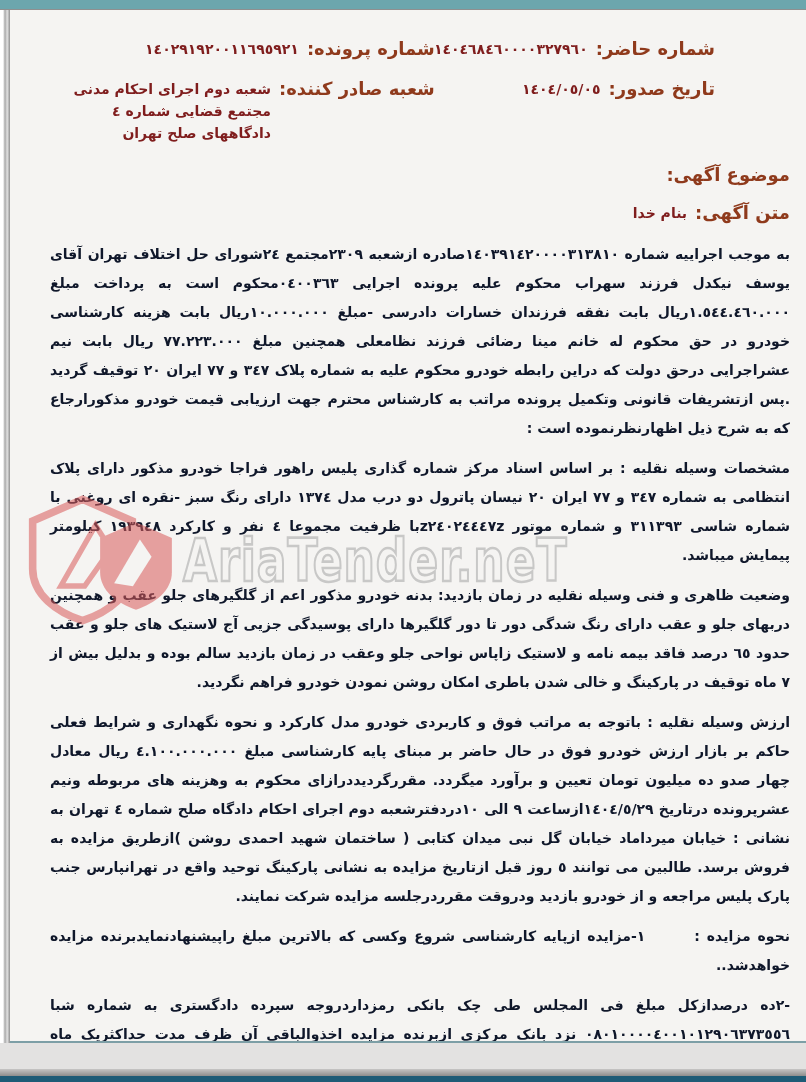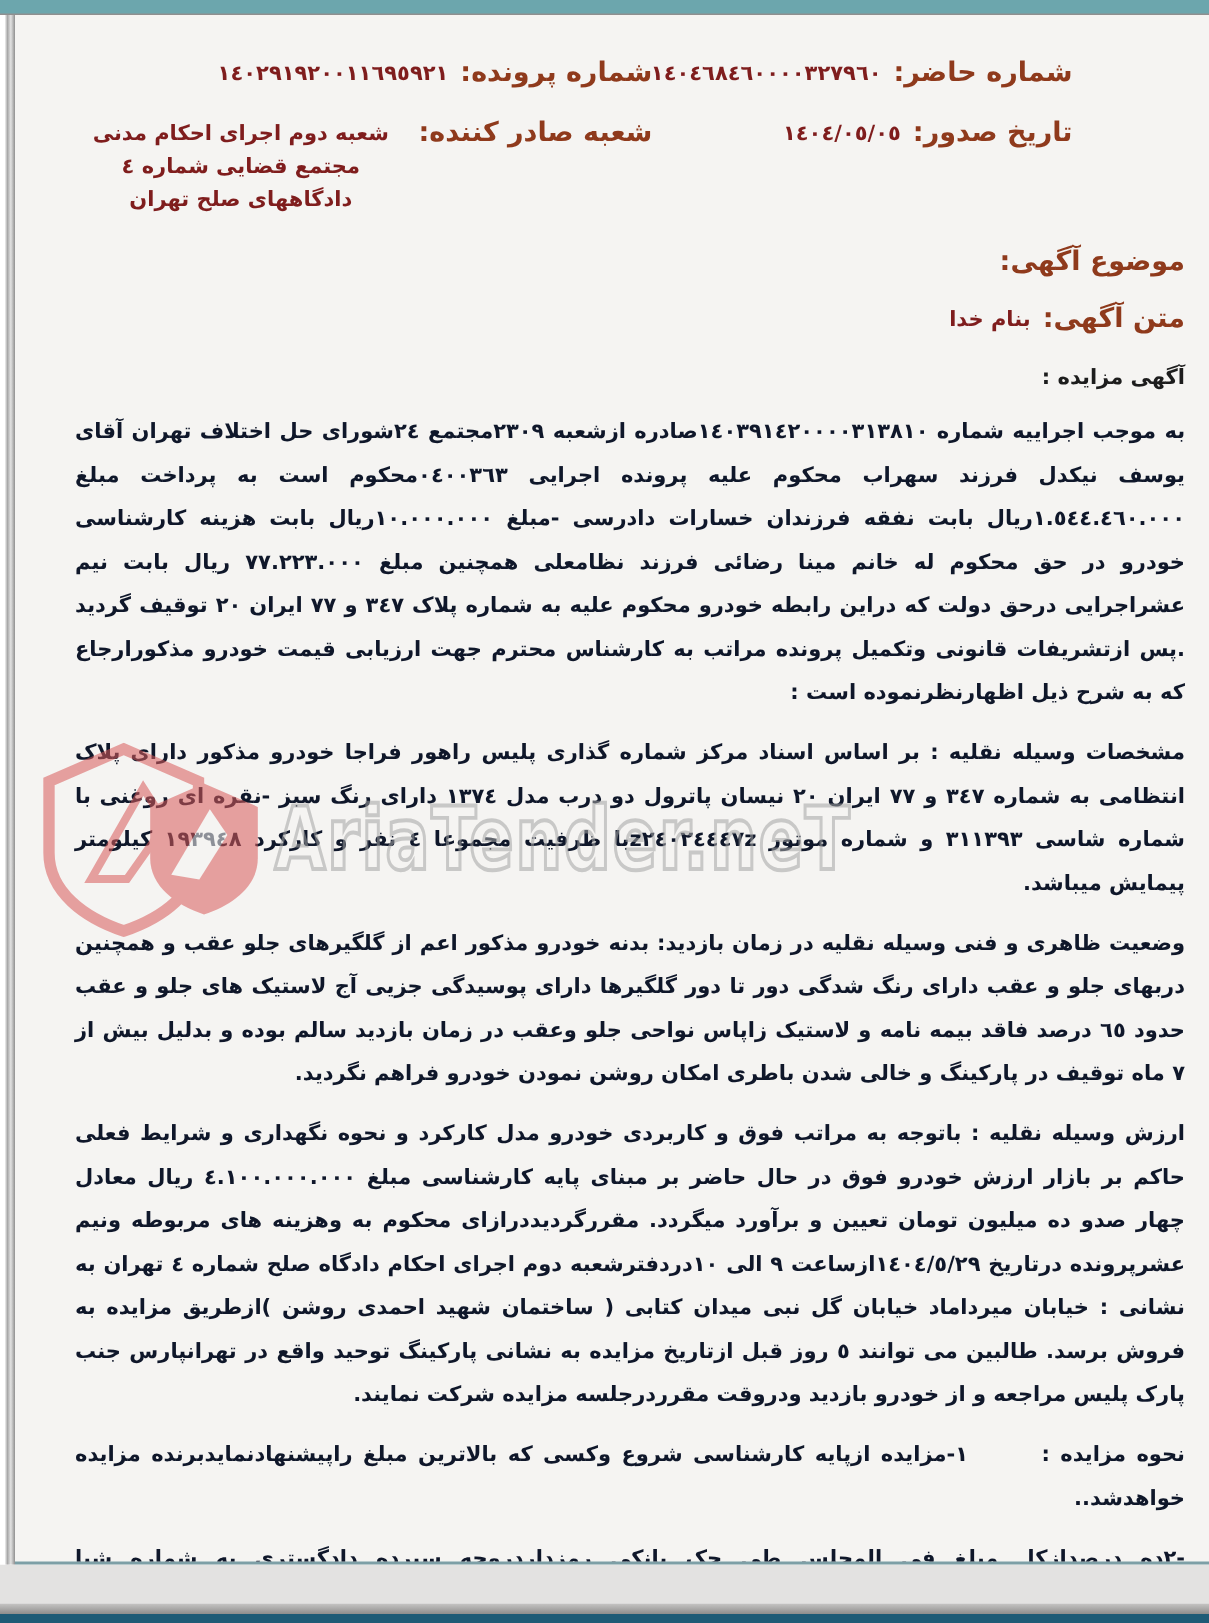--- a/index.html
+++ b/index.html
@@ -37,21 +37,21 @@
     margin-bottom:20px;
   }
   .cell{display:flex;gap:8px;align-items:flex-start;line-height:22px;}
   .cell.col-right{padding-left:0;padding-right:75px;}
   .lbl{
     color:#8f3a1c;font-weight:bold;font-size:18px;white-space:nowrap;
   }
   .val{
     color:#7f1d1d;font-weight:bold;font-size:14px;
   }
-  .val.center-wrap{flex:1;text-align:center;}
+  .val.center-wrap{flex:1;}
   .meta-row{display:flex;gap:8px;margin-bottom:16px;line-height:22px;}
   .doc-title{
     font-size:14px;font-weight:bold;color:#1d1d1d;
     margin:20px 0 14px 0;
   }
   .doc-body p{
     margin:0 0 11px 0;
     font-size:14px;font-weight:bold;color:#0f172a;
     line-height:29px;
     text-align:justify;
@@ -107,21 +107,20 @@
 
     <div class="meta-row">
       <span class="lbl">موضوع آگهی:</span>
     </div>
 
     <div class="meta-row">
       <span class="lbl">متن آگهی:</span>
       <span class="val">بنام خدا</span>
     </div>
 
-    <div class="doc-title">آگهی مزایده :</div>
 
     <div class="doc-body">
       <p>به موجب اجراییه شماره ١٤٠٣٩١٤٢٠٠٠٠٣١٣٨١٠صادره ازشعبه ٢٣٠٩مجتمع ٢٤شورای حل اختلاف تهران آقای یوسف نیکدل فرزند سهراب محکوم علیه پرونده اجرایی ٠٤٠٠٣٦٣محکوم است به پرداخت مبلغ ١.٥٤٤.٤٦٠.٠٠٠ریال بابت نفقه فرزندان خسارات دادرسی -مبلغ ١٠.٠٠٠.٠٠٠ریال بابت هزینه کارشناسی خودرو در حق  محکوم له خانم مینا رضائی  فرزند نظامعلی همچنین مبلغ ٧٧.٢٢٣.٠٠٠ ریال بابت نیم عشراجرایی درحق دولت که دراین رابطه خودرو محکوم علیه به شماره پلاک ٣٤٧ و ٧٧ ایران ٢٠ توقیف گردید .پس ازتشریفات قانونی وتکمیل پرونده مراتب به کارشناس محترم جهت ارزیابی قیمت خودرو مذکورارجاع که به شرح ذیل اظهارنظرنموده است :</p>
       <p>مشخصات وسیله نقلیه : بر اساس اسناد مرکز شماره گذاری پلیس راهور فراجا خودرو مذکور دارای پلاک انتظامی به شماره ٣٤٧ و ٧٧ ایران ٢٠ نیسان پاترول دو درب مدل ١٣٧٤ دارای رنگ سبز -نقره ای روغنی با شماره شاسی ٣١١٣٩٣ و شماره موتور  z٢٤٠٢٤٤٤٧zبا ظرفیت مجموعا ٤ نفر و کارکرد ١٩٣٩٤٨ کیلومتر پیمایش میباشد.</p>
       <p>وضعیت ظاهری و فنی وسیله نقلیه در زمان بازدید: بدنه خودرو مذکور اعم از گلگیرهای جلو عقب و همچنین دربهای جلو و عقب دارای رنگ شدگی دور تا دور گلگیرها دارای پوسیدگی جزیی آج لاستیک های جلو و عقب حدود ٦٥ درصد فاقد بیمه نامه و لاستیک زاپاس نواحی جلو وعقب در زمان بازدید سالم بوده و بدلیل بیش از ٧ ماه توقیف در پارکینگ و خالی شدن باطری امکان روشن نمودن خودرو فراهم نگردید.</p>
       <p>ارزش وسیله نقلیه : باتوجه به مراتب فوق و کاربردی خودرو مدل کارکرد و نحوه نگهداری و شرایط فعلی حاکم بر بازار ارزش خودرو فوق در حال حاضر بر مبنای پایه کارشناسی مبلغ ٤.١٠٠.٠٠٠.٠٠٠ ریال معادل چهار صدو ده میلیون تومان تعیین و برآورد میگردد. مقررگردیددرازای محکوم به وهزینه های مربوطه ونیم عشرپرونده درتاریخ ١٤٠٤/٥/٢٩ازساعت ٩ الی ١٠دردفترشعبه دوم اجرای احکام دادگاه صلح شماره ٤ تهران به نشانی : خیابان میرداماد خیابان گل نبی میدان کتابی ( ساختمان شهید احمدی روشن )ازطریق مزایده به فروش برسد. طالبین می توانند ٥ روز قبل ازتاریخ مزایده  به نشانی  پارکینگ توحید واقع در تهرانپارس جنب پارک  پلیس مراجعه و از خودرو بازدید ودروقت مقرردرجلسه مزایده شرکت نمایند.</p>
       <p>نحوه مزایده :&nbsp;&nbsp;&nbsp;&nbsp;&nbsp;&nbsp; ١-مزایده ازپایه کارشناسی شروع وکسی که بالاترین مبلغ راپیشنهادنمایدبرنده مزایده خواهدشد..</p>
       <p>-٢ده درصدازکل مبلغ فی المجلس طی چک بانکی رمزداردروجه سپرده دادگستری به شماره شبا ٠٨٠١٠٠٠٠٤٠٠١٠١٢٩٠٦٣٧٣٥٥٦ نزد بانک مرکزی ازبرنده مزایده اخذوالباقی آن ظرف مدت حداکثریک ماه دریافت خواهدشد.</p>
 
     </div>

